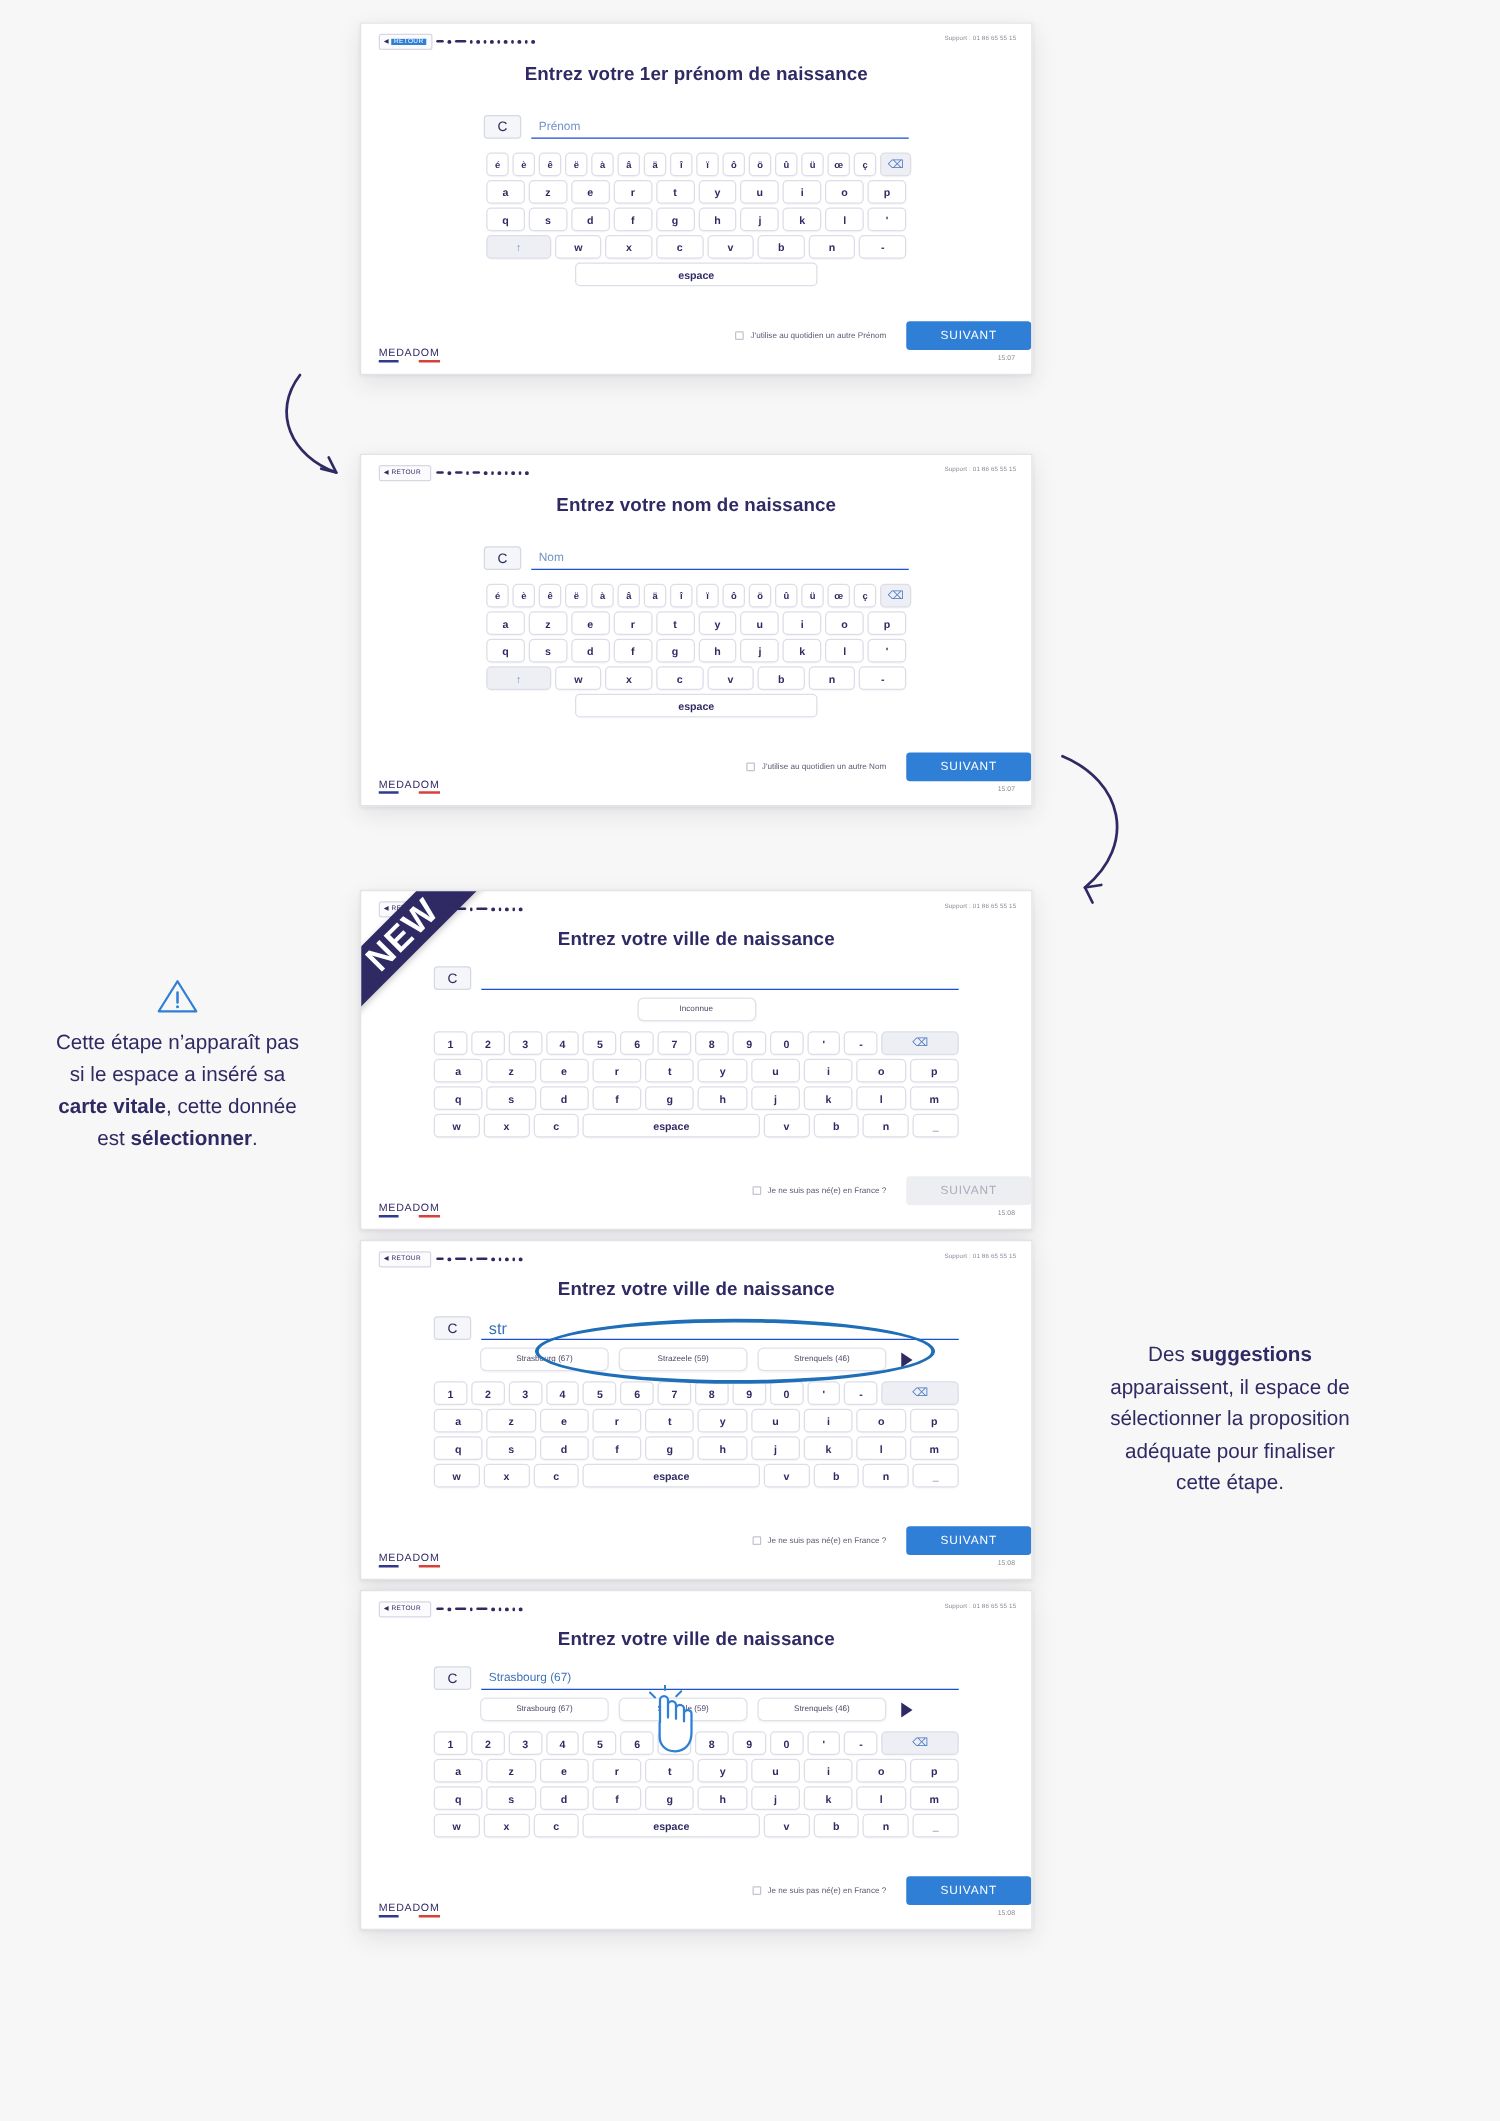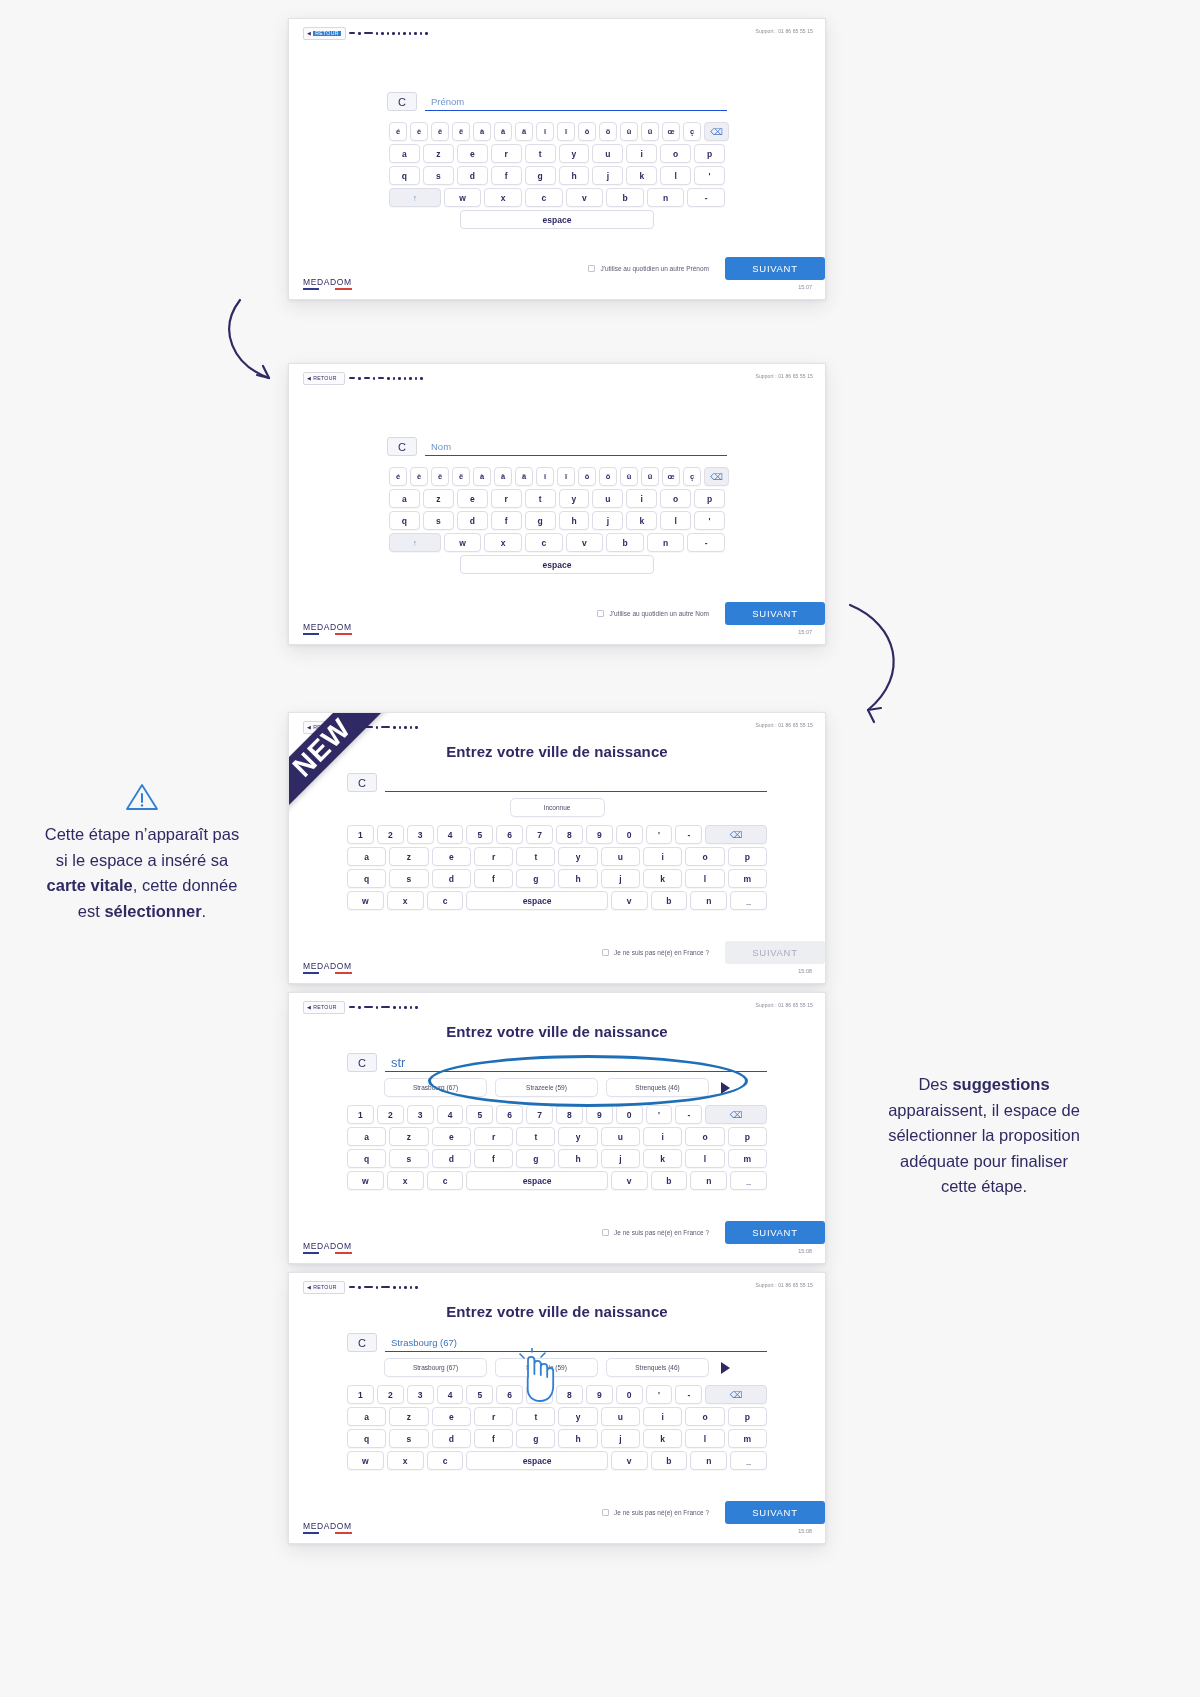--- a/index.html
+++ b/index.html
@@ -279,20 +279,21 @@
         <span class="dot"></span>
           <span class="dot"></span>
           <span class="dot"></span>
         <span class="dot"></span>
           <span class="dot"></span>
           <span class="dot"></span>
       </div>
       <div class="support">Support : 01 86 65 55 15</div>
     </div>
 
+    <div class="title" style="top:32px;">Entrez votre 1er prénom de naissance</div>
 
     <div class="inputrow" style="left:98px; right:98px; top:73px;">
       <div class="clear-btn">
         <span>C</span>
       </div>
       <div class="field">
         <span class="ph">Prénom</span>
       </div>
     </div>
 
@@ -486,20 +487,21 @@
         <span class="dot"></span>
           <span class="dot"></span>
           <span class="dot"></span>
         <span class="dot"></span>
           <span class="dot"></span>
           <span class="dot"></span>
       </div>
       <div class="support">Support : 01 86 65 55 15</div>
     </div>
 
+    <div class="title" style="top:32px;">Entrez votre nom de naissance</div>
 
     <div class="inputrow" style="left:98px; right:98px; top:73px;">
       <div class="clear-btn">
         <span>C</span>
       </div>
       <div class="field">
         <span class="ph">Nom</span>
       </div>
     </div>
 

